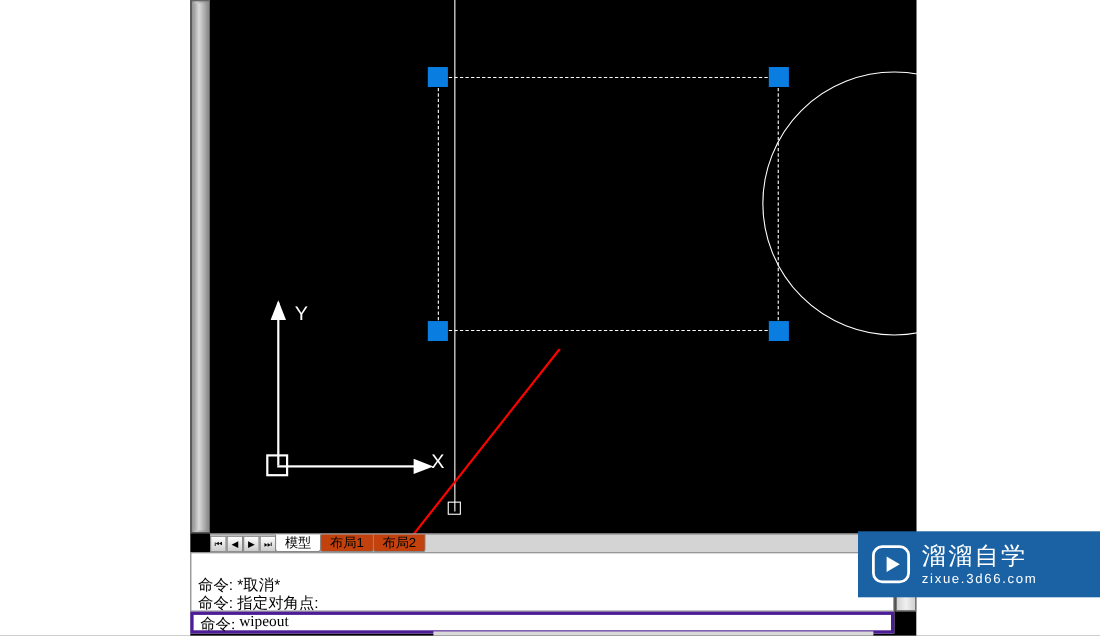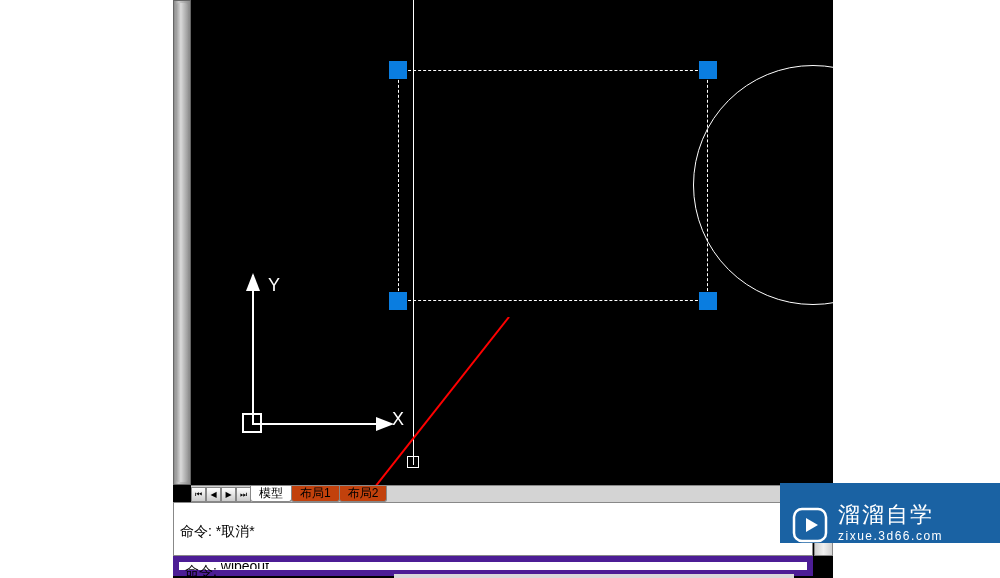--- a/index.html
+++ b/index.html
@@ -206,25 +206,26 @@
       line-height: 17px;
       overflow: hidden;
     }
     .command-line {
       position: absolute;
       left: 0;
       bottom: 2px;
       width: 640px;
       height: 20px;
       background: #fff;
-      border: 6px solid #4c1d95;
+      border: 3px solid #4c1d95;
       padding: 1px 6px;
       font-size: 14px;
       line-height: 17px;
       display: flex;
+      font-family: Liberation Serif, serif;
     }
     .command-prompt { white-space: pre; }
     .command-input {
       border: none;
       outline: none;
       font-size: 14px;
       font-family: inherit;
       flex: 1;
       background: transparent;
     }
@@ -254,21 +255,21 @@
       background: #d9d9d9;
     }
     .watermark {
       position: absolute;
       right: 0;
       bottom: 35px;
       width: 220px;
       height: 60px;
       background: #1a62a3;
       display: flex;
-      align-items: flex-end;
+      align-items: center;
       padding: 0 12px;
       color: #fff;
       gap: 10px;
     }
     .watermark-icon {
       width: 36px;
       height: 36px;
     }
     .watermark-text {
       display: flex;
@@ -317,20 +318,21 @@
     <div class="tab-nav-btn">◀</div>
     <div class="tab-nav-btn">▶</div>
     <div class="tab-nav-btn">⏭</div>
     <div class="tab">模型</div>
     <div class="tab inactive">布局1</div>
     <div class="tab inactive">布局2</div>
   </div>
 
   <div class="command-history">
     <div>命令: *取消*</div>
+    <div>命令: 指定对角点:</div>
   </div>
   <div class="history-scrollbar"></div>
 
   <div class="command-line">
     <span class="command-prompt">命令: </span>
     <input class="command-input" value="wipeout" style="">
   </div>
 
   <div class="bottom-toolbar-hint"></div>
 </div>

